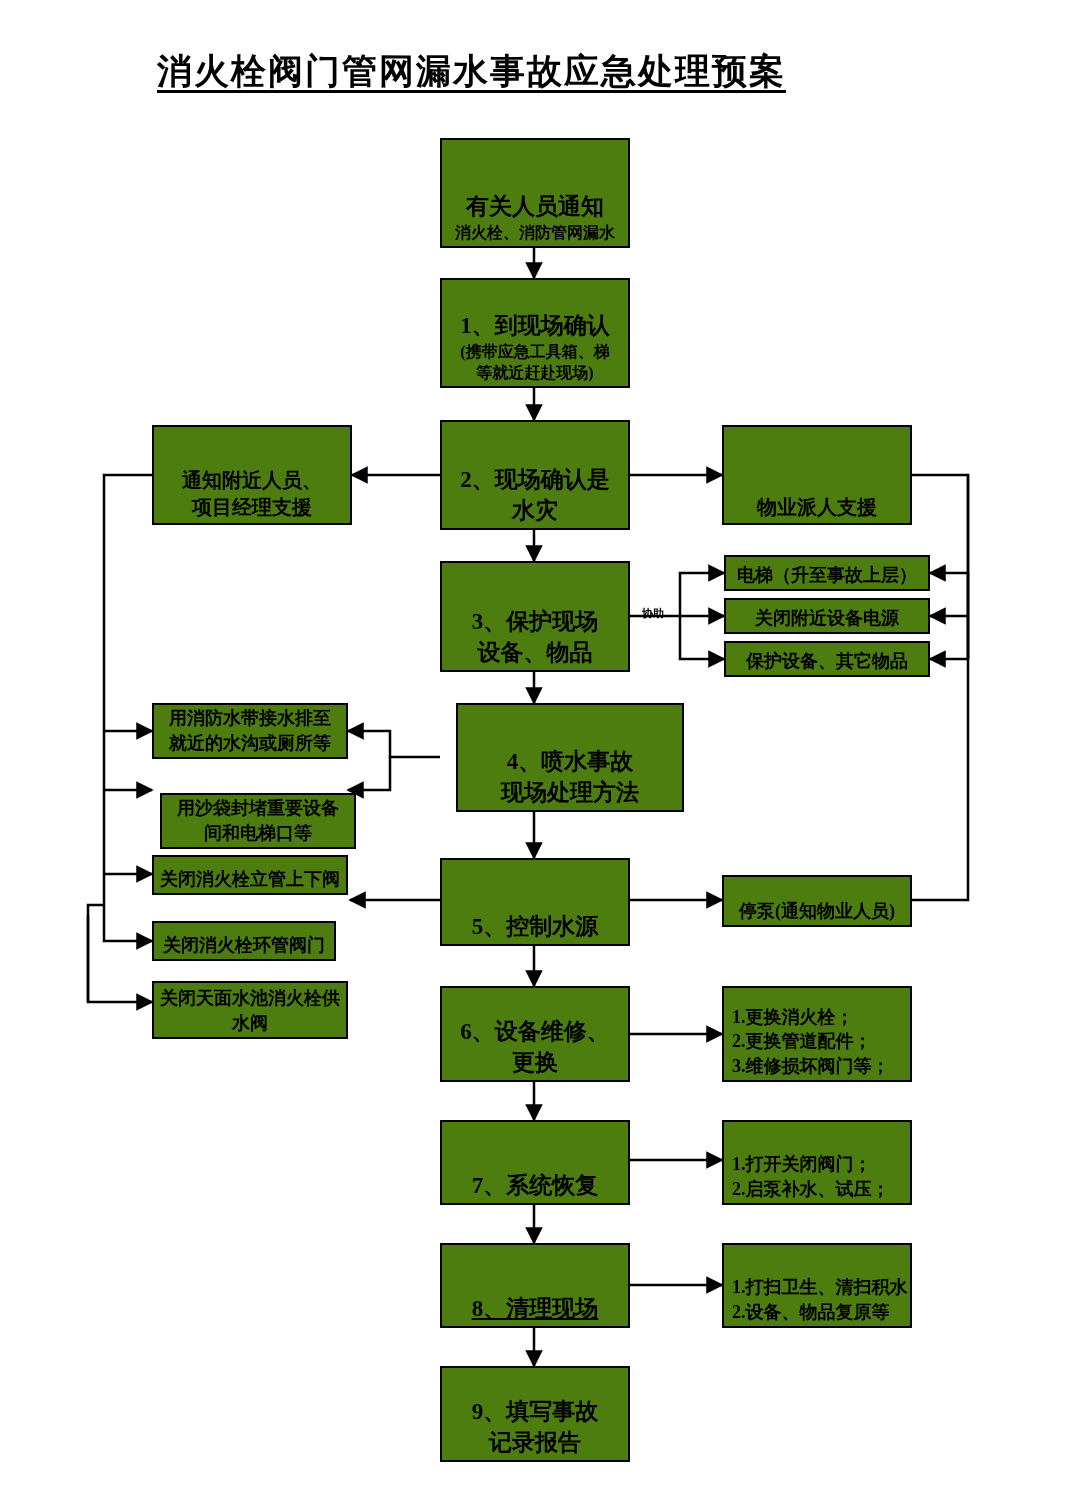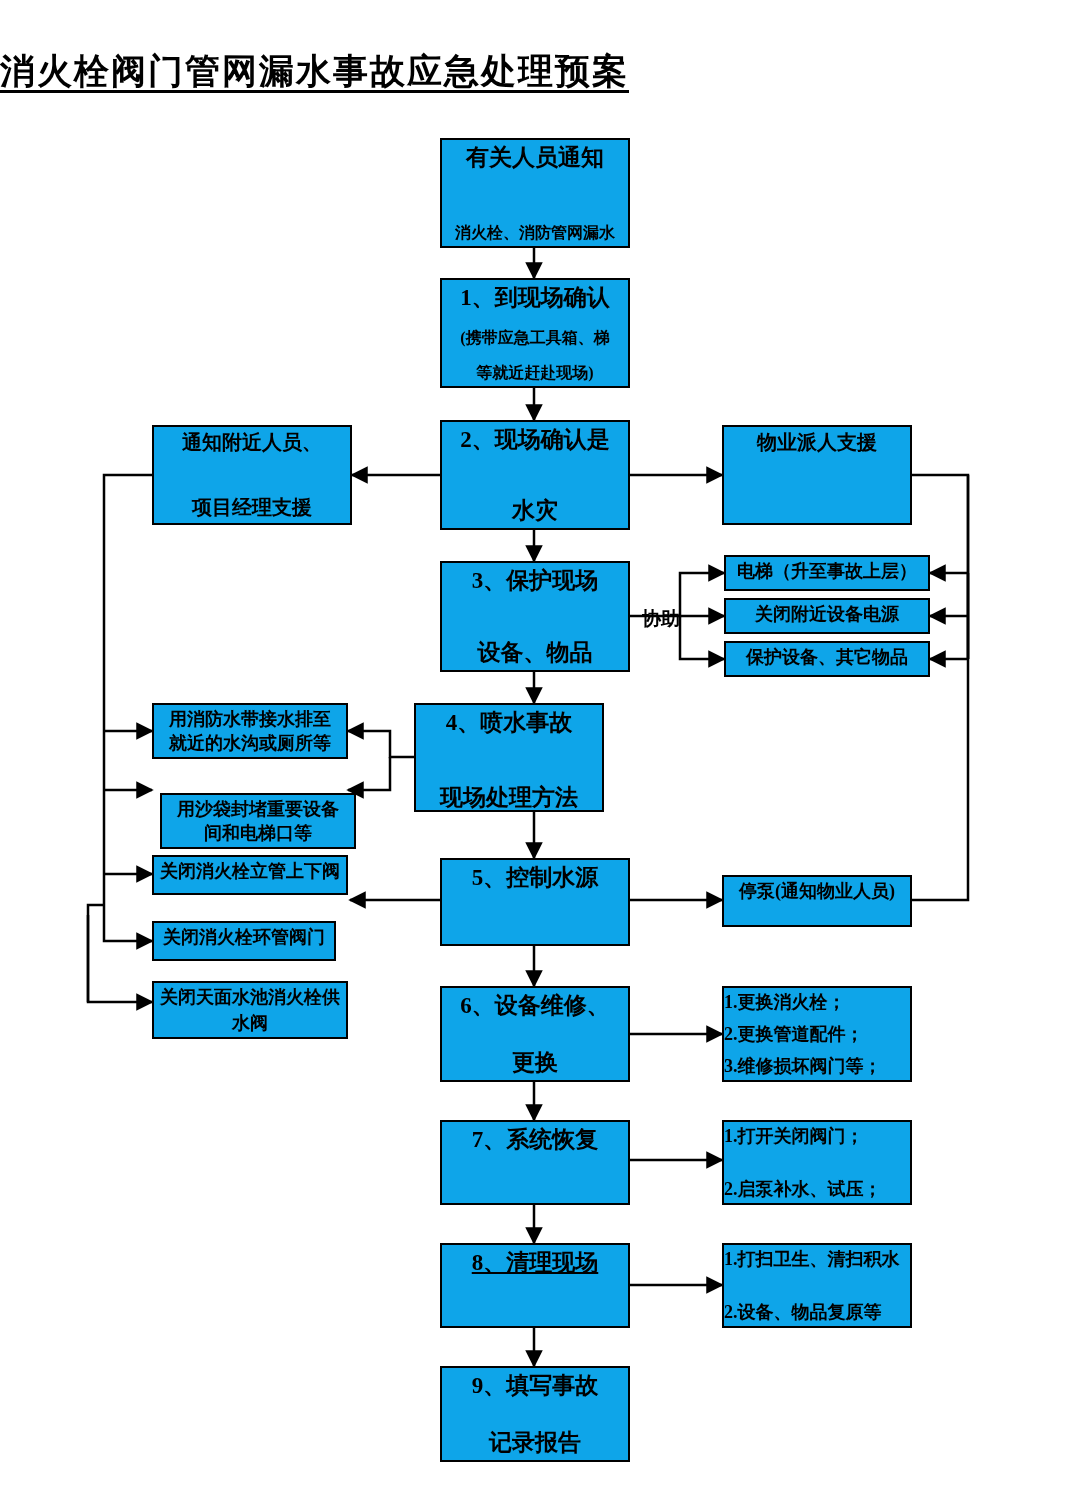--- a/index.html
+++ b/index.html
@@ -16,36 +16,37 @@
     width: 1080px;
     height: 1491px;
     background: #ffffff;
     overflow: hidden;
   }
   .title {
     position: absolute;
     left: 0;
     top: 48px;
     width: 943px;
+    text-align: center;
     font-size: 35px;
     font-weight: bold;
     letter-spacing: 2px;
     text-decoration: underline;
     text-underline-offset: 7px;
     font-family: Liberation Serif, serif;
   }
   .box {
     position: absolute;
     box-sizing: border-box;
     border: 2px solid #000;
-    background: #0ea5e9;
+    background: #4d7c0f;
     display: flex;
     flex-direction: column;
     align-items: center;
-    justify-content: space-between;
+    justify-content: flex-end;
     text-align: center;
     line-height: 1.35;
     font-weight: bold;
     padding: 2px 4px;
   }
   .box .l {
     display: block;
     white-space: nowrap;
   }
   .main {
@@ -57,25 +58,25 @@
   }
   .side {
     font-size: 20px;
   }
   .small {
     font-size: 18px;
   }
   .left-align {
     align-items: flex-start;
     text-align: left;
-    padding-left: 0;
+    padding-left: 8px;
   }
   .lbl {
     position: absolute;
-    font-size: 19px;
+    font-size: 11px;
     font-weight: bold;
   }
   svg.lines {
     position: absolute;
     left: 0;
     top: 0;
     width: 1080px;
     height: 1491px;
     pointer-events: none;
   }
@@ -166,21 +167,21 @@
   <div class="box main" style="left:440px; top:420px; width:190px; height:110px;">
     <span class="l">2、现场确认是</span>
     <span class="l">水灾</span>
   </div>
 
   <div class="box main" style="left:440px; top:561px; width:190px; height:111px;">
     <span class="l">3、保护现场</span>
     <span class="l">设备、物品</span>
   </div>
 
-  <div class="box main" style="left:414px; top:703px; width:190px; height:109px;gap:44px;">
+  <div class="box main" style="left:456px; top:703px; width:228px; height:109px;">
     <span class="l">4、喷水事故</span>
     <span class="l">现场处理方法</span>
   </div>
 
   <div class="box main" style="left:440px; top:858px; width:190px; height:88px;">
     <span class="l">5、控制水源</span>
   </div>
 
   <div class="box main" style="left:440px; top:986px; width:190px; height:96px;">
     <span class="l">6、设备维修、</span>

